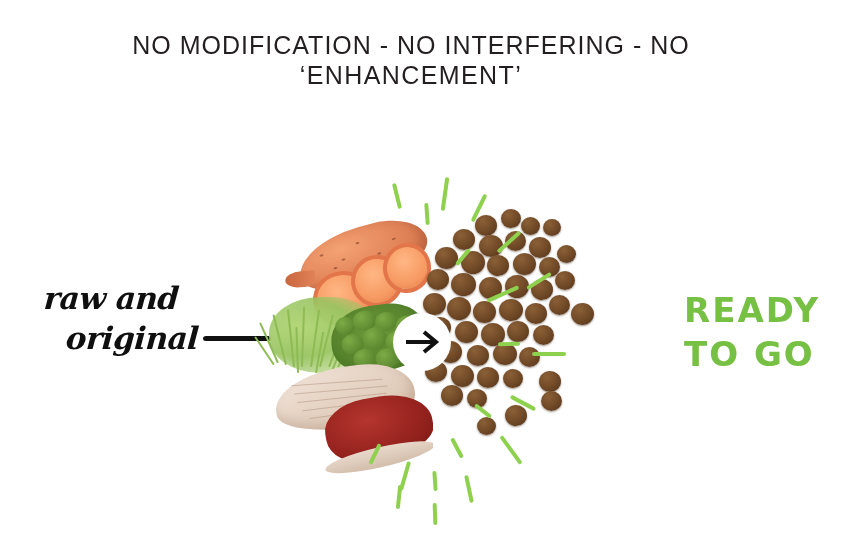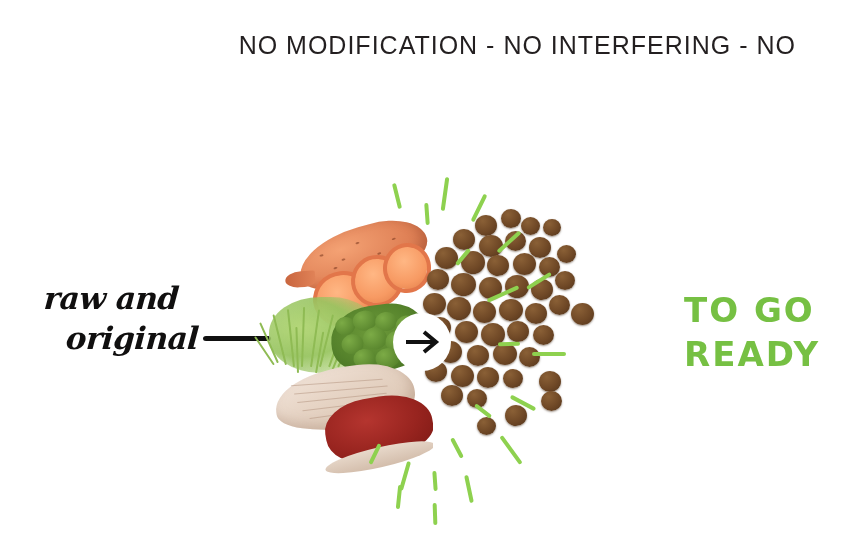--- a/index.html
+++ b/index.html
@@ -14,24 +14,24 @@
     position: relative;
     width: 862px;
     height: 545px;
     background: #ffffff;
     overflow: hidden;
   }
 
   
   #headline {
     position: absolute;
-    left: 4px;
+    left: 15px;
     top: 30px;
     width: 792px;
-    text-align: right;
+    text-align: center;
   }
   .head-line-1, .head-line-2 {
     font-family: "Liberation Sans", sans-serif;
     font-weight: 300;
     font-size: 25px;
     letter-spacing: 1.0px;
     color: #231f20;
     line-height: 30px;
     white-space: nowrap;
   }
@@ -245,20 +245,21 @@
     white-space: nowrap;
   }
 </style>
 </head>
 <body>
 
 <div id="page">
 
   <div id="headline">
     <div class="head-line-1">NO MODIFICATION - NO INTERFERING - NO</div>
+    <div class="head-line-2">‘ENHANCEMENT’</div>
   </div>
 
   <div id="raw-original">
     <div class="script-line l1">raw and</div>
     <div class="script-line l2">original</div>
   </div>
 
   <div id="connector-dash"></div>
 
   <div id="product-photo">
@@ -398,17 +399,17 @@
     <div id="arrow-badge">
       <svg width="36" height="26" viewBox="0 0 36 26" aria-hidden="true">
         <line x1="2" y1="13" x2="31" y2="13" stroke="#111111" stroke-width="4" stroke-linecap="butt"></line>
         <polyline points="20,3 32,13 20,23" fill="none" stroke="#111111" stroke-width="4" stroke-linecap="butt" stroke-linejoin="miter"></polyline>
       </svg>
     </div>
 
   </div>
 
   <div id="ready-to-go">
+    <div class="brush-line">READY</div>
     <div class="brush-line">TO GO</div>
-    <div class="brush-line">READY</div>
   </div>
 
 </div>
 
 </body></html>

